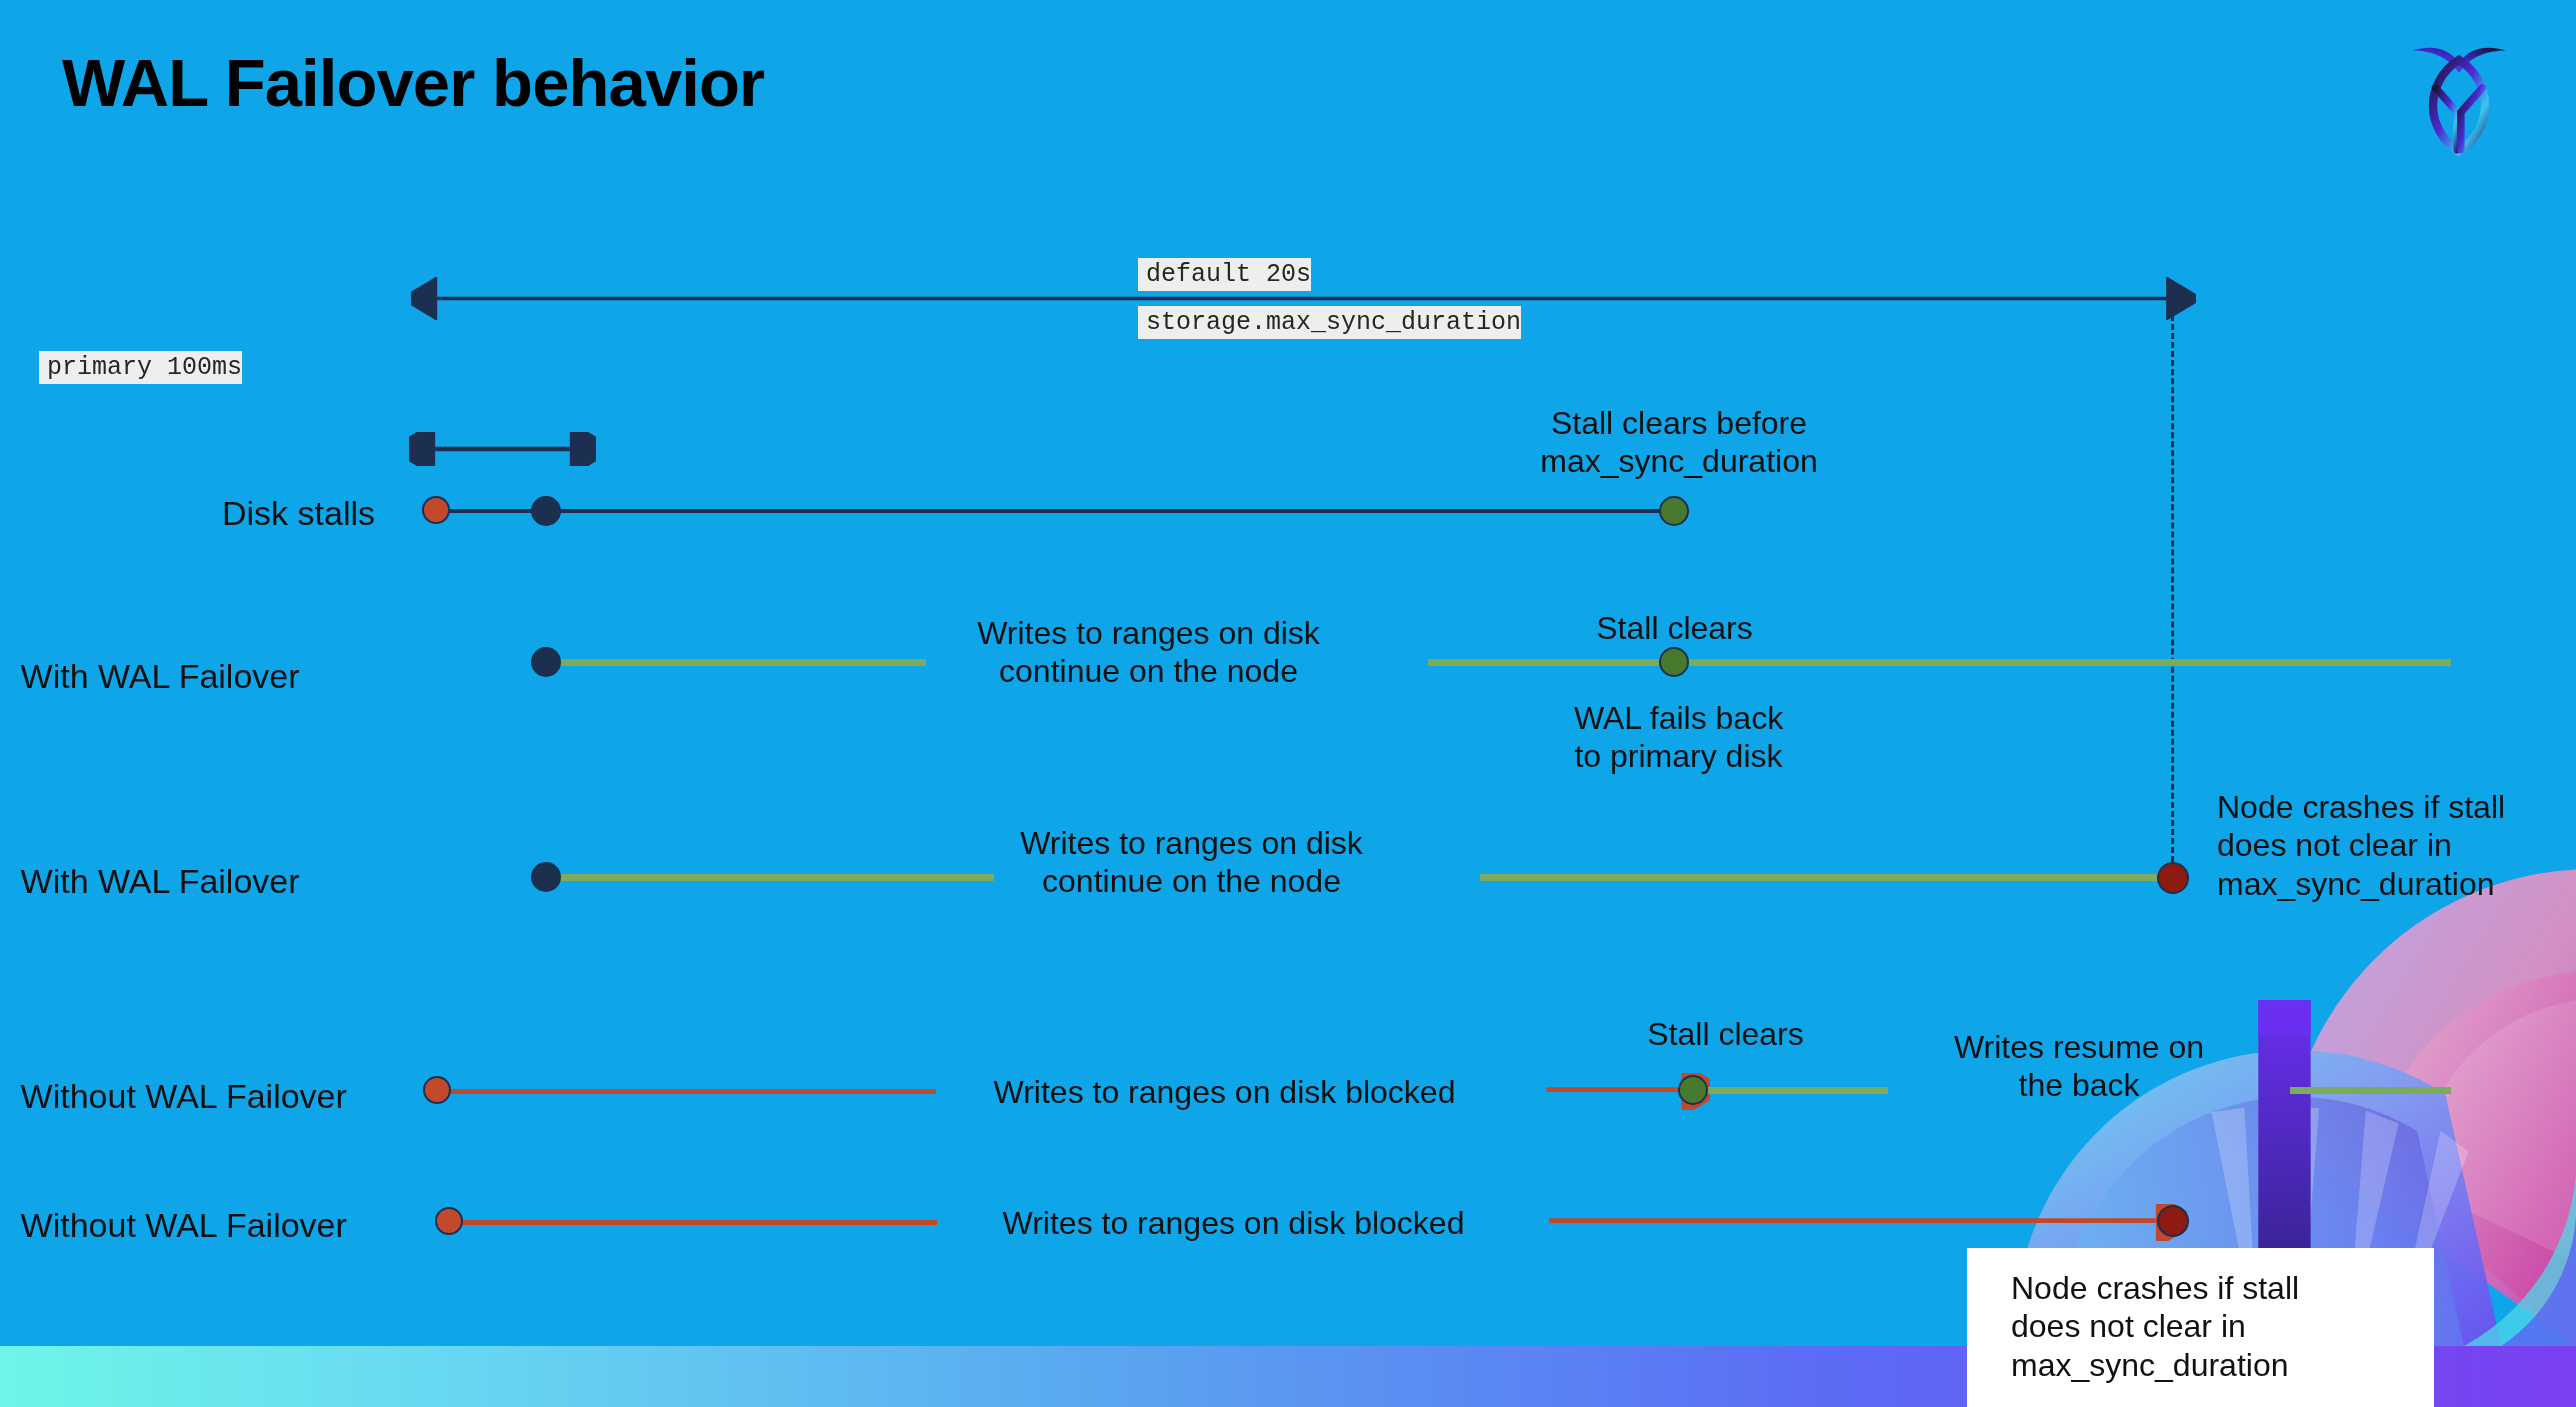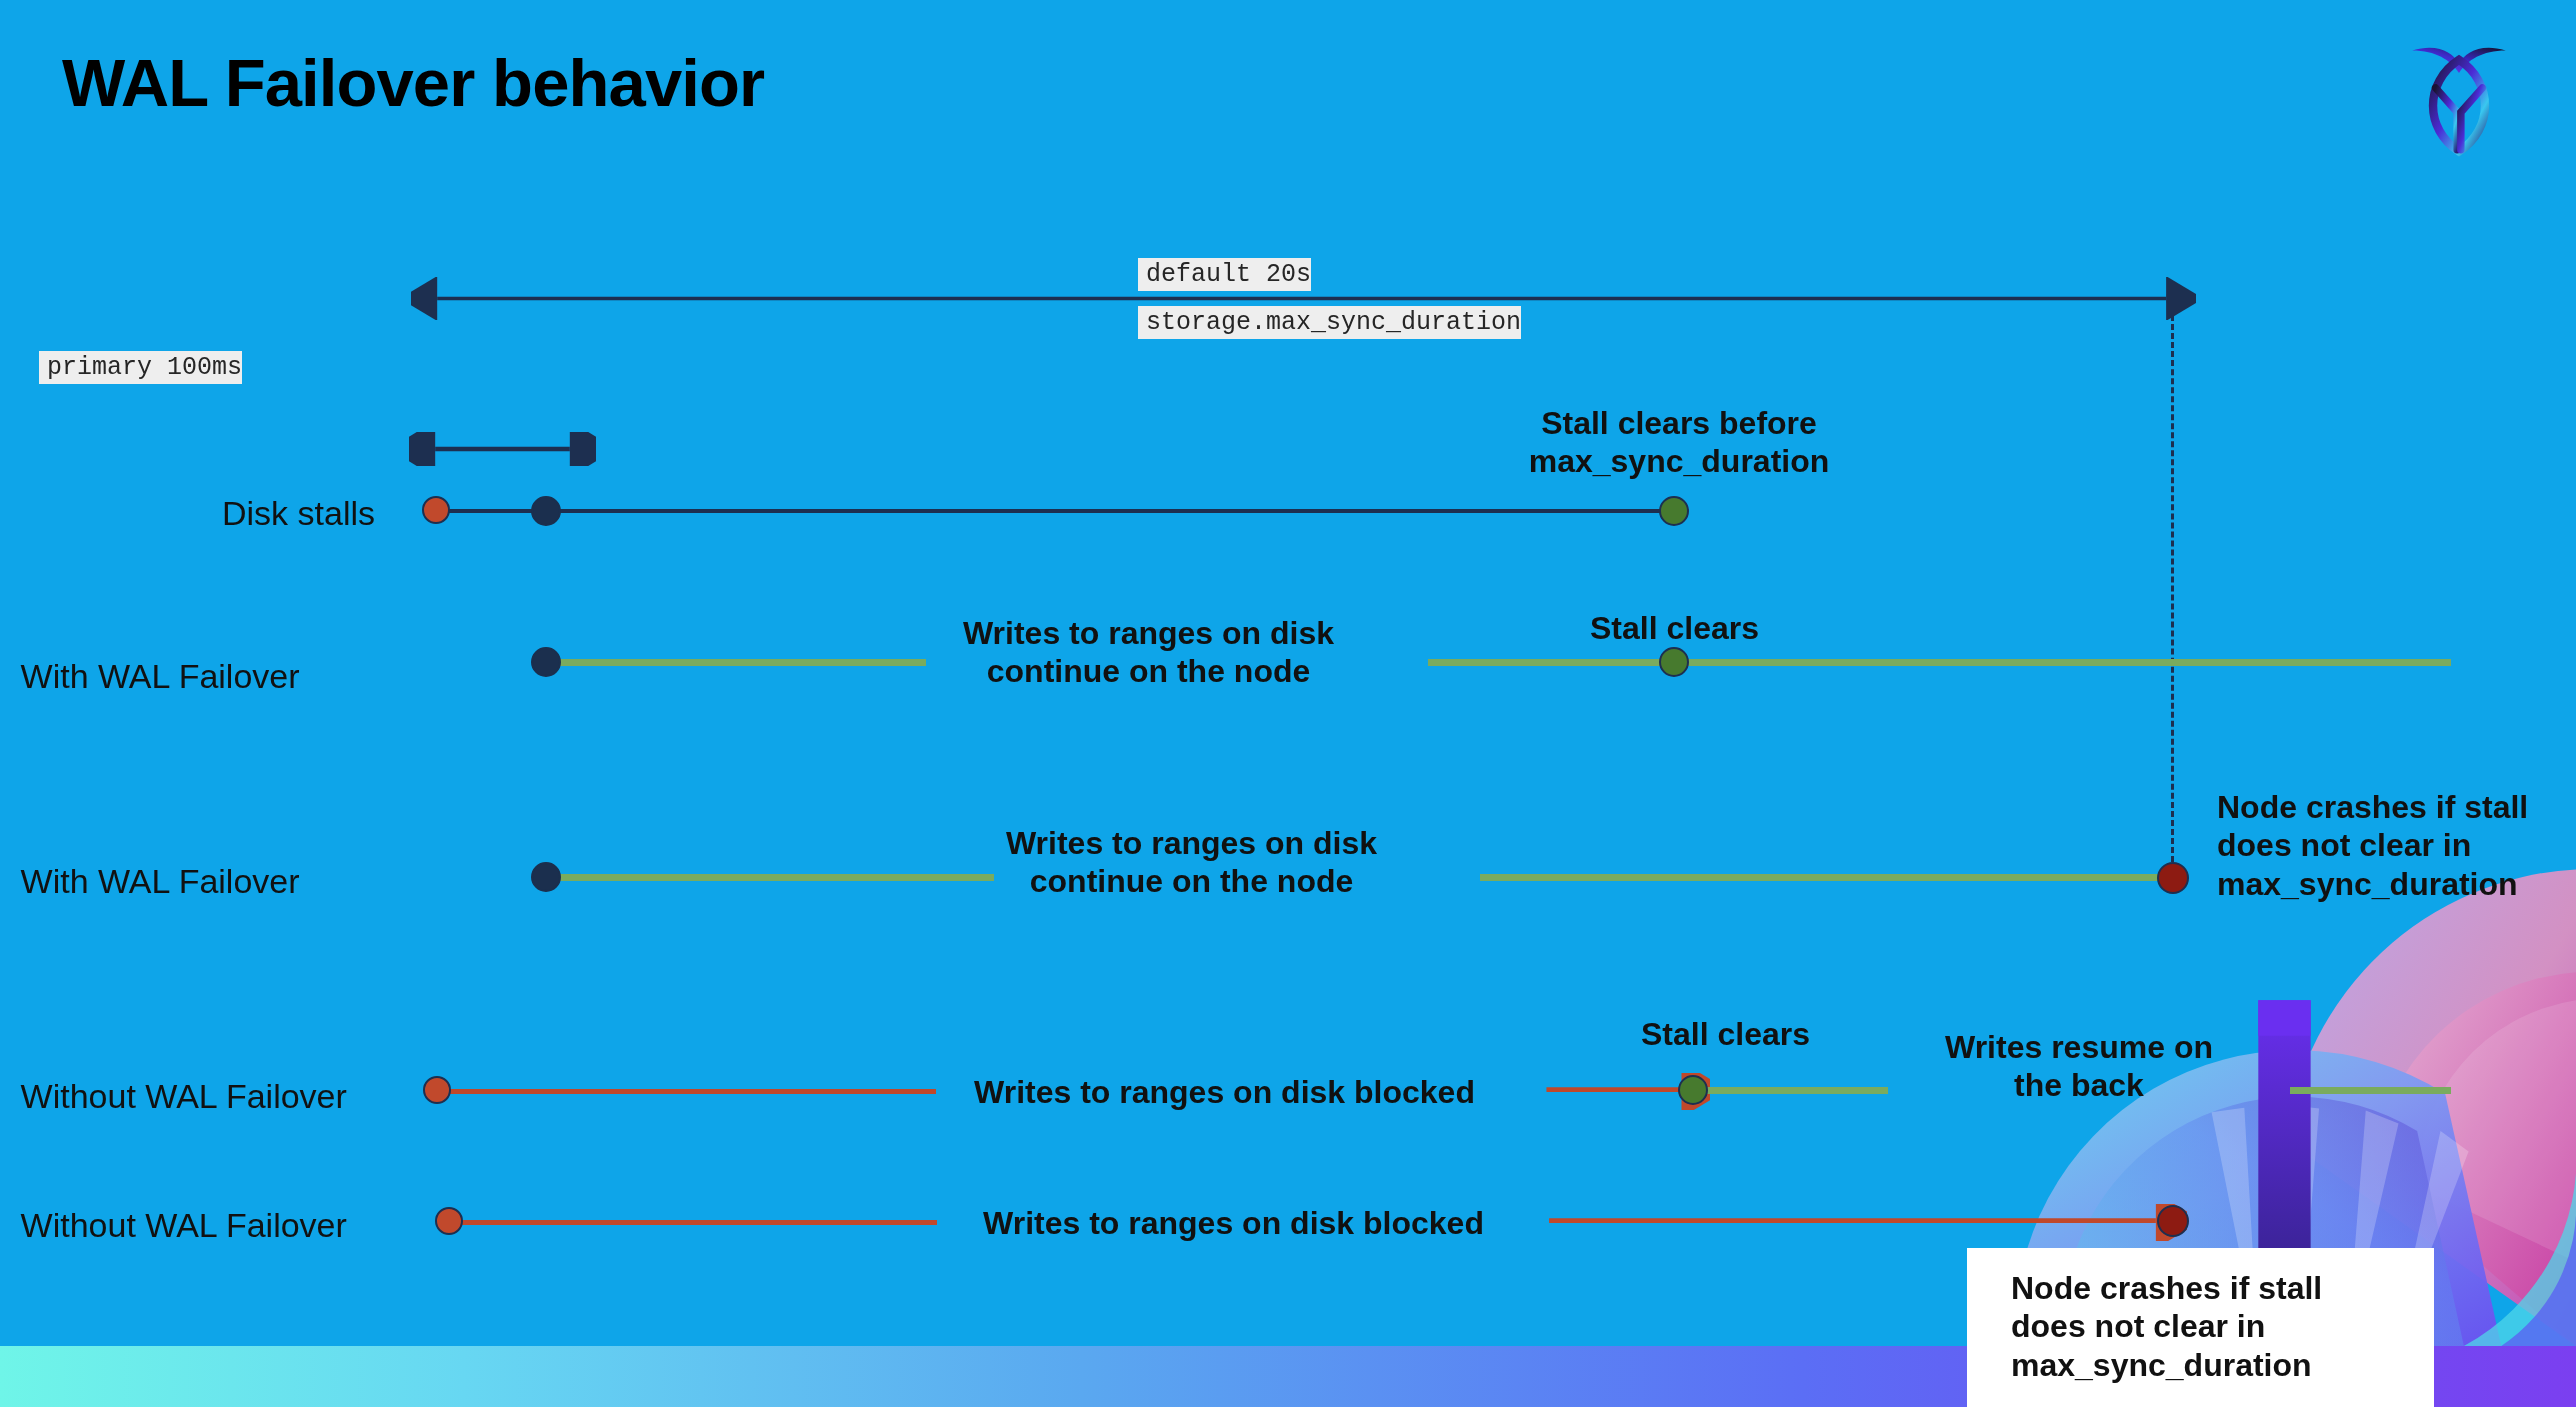--- a/index.html
+++ b/index.html
@@ -51,21 +51,21 @@
   .dot-navy{background:#1b2f4e;border-color:#1b2f4e;}
   .dot-red{background:#c1492c;}
   .dot-green{background:#477a2e;}
   .dot-darkred{background:#8d1b12;}
 
   
   .row-label{
     position:absolute;font-size:34px;color:#111;white-space:nowrap;
   }
   .note{
-    position:absolute;font-size:32px;color:#111;line-height:1.2;text-align:center;font-weight:bold;
+    position:absolute;font-size:32px;color:#111;line-height:1.2;text-align:center;
   }
   .note-left{text-align:left;}
   #callout-card2{
     position:absolute;left:1967px;top:1248px;width:467px;height:160px;background:#fff;
   }
 </style>
 </head>
 <body>
 
 <div id="slide">
@@ -188,20 +188,24 @@
   <div class="dot dot-navy" style="left:531px;top:647px;width:30px;height:30px;"></div>
   <div class="dot dot-green" style="left:1659px;top:647px;width:30px;height:30px;"></div>
 
   <div class="note" style="left:936px;top:614px;width:425px;">
     <div style="white-space:pre-line;">Writes to ranges on disk
 continue on the node</div>
   </div>
   <div class="note" style="left:1553px;top:609px;width:243px;">
     <div style="white-space:pre-line;">Stall clears</div>
   </div>
+  <div class="note" style="left:1501px;top:699px;width:355px;">
+    <div style="white-space:pre-line;">WAL fails  back
+to primary disk</div>
+  </div>
 
   <div class="row-label" style="left:20.6px;top:862px;">With WAL Failover</div>
   <div class="hline green-line" style="left:547px;top:874px;width:447px;"></div>
   <div class="hline green-line" style="left:1480px;top:874px;width:695px;"></div>
   <div class="dot dot-navy" style="left:531px;top:862px;width:30px;height:30px;"></div>
   <div class="dot dot-darkred" style="left:2157px;top:862px;width:32px;height:32px;"></div>
 
   <div class="note" style="left:972px;top:824px;width:439px;">
     <div style="white-space:pre-line;">Writes to ranges on disk
 continue on the node</div>

